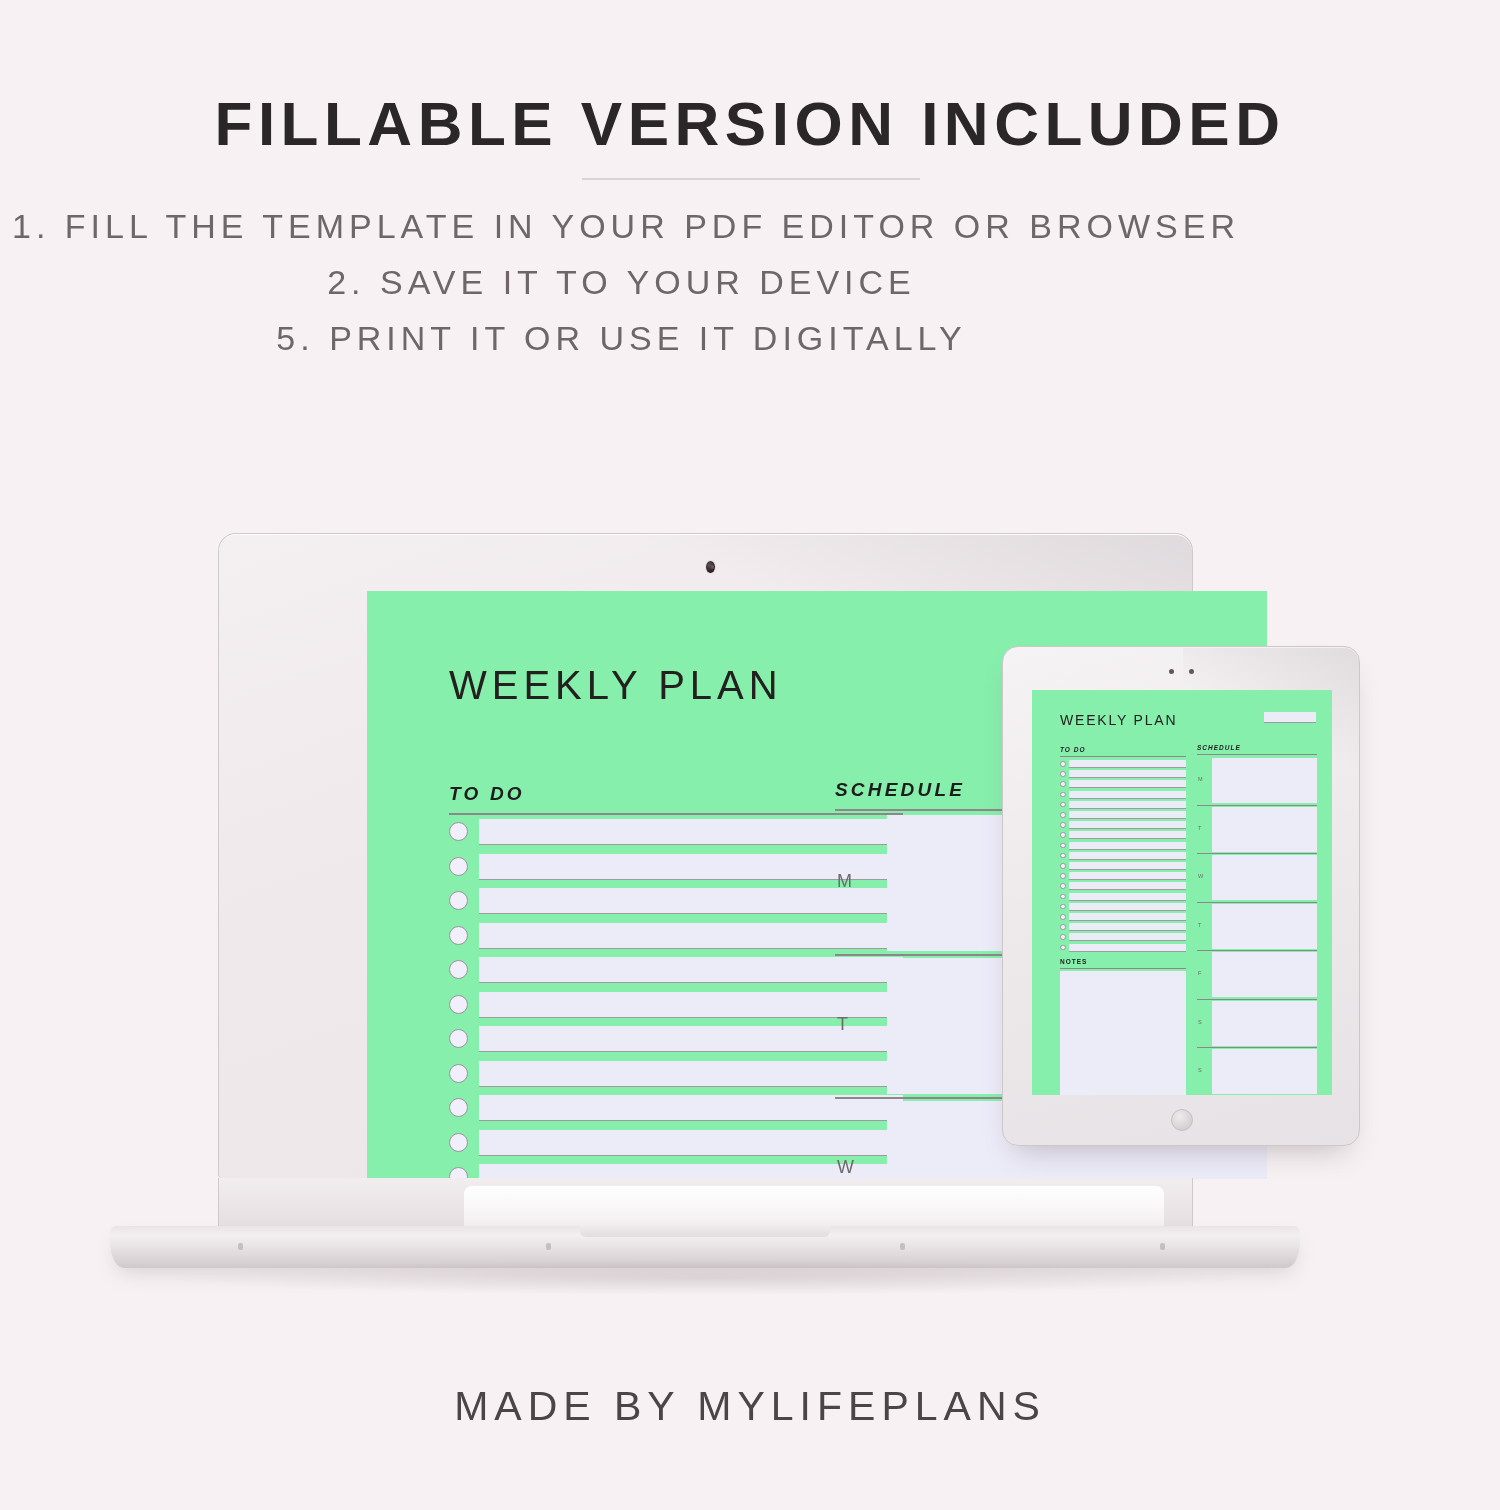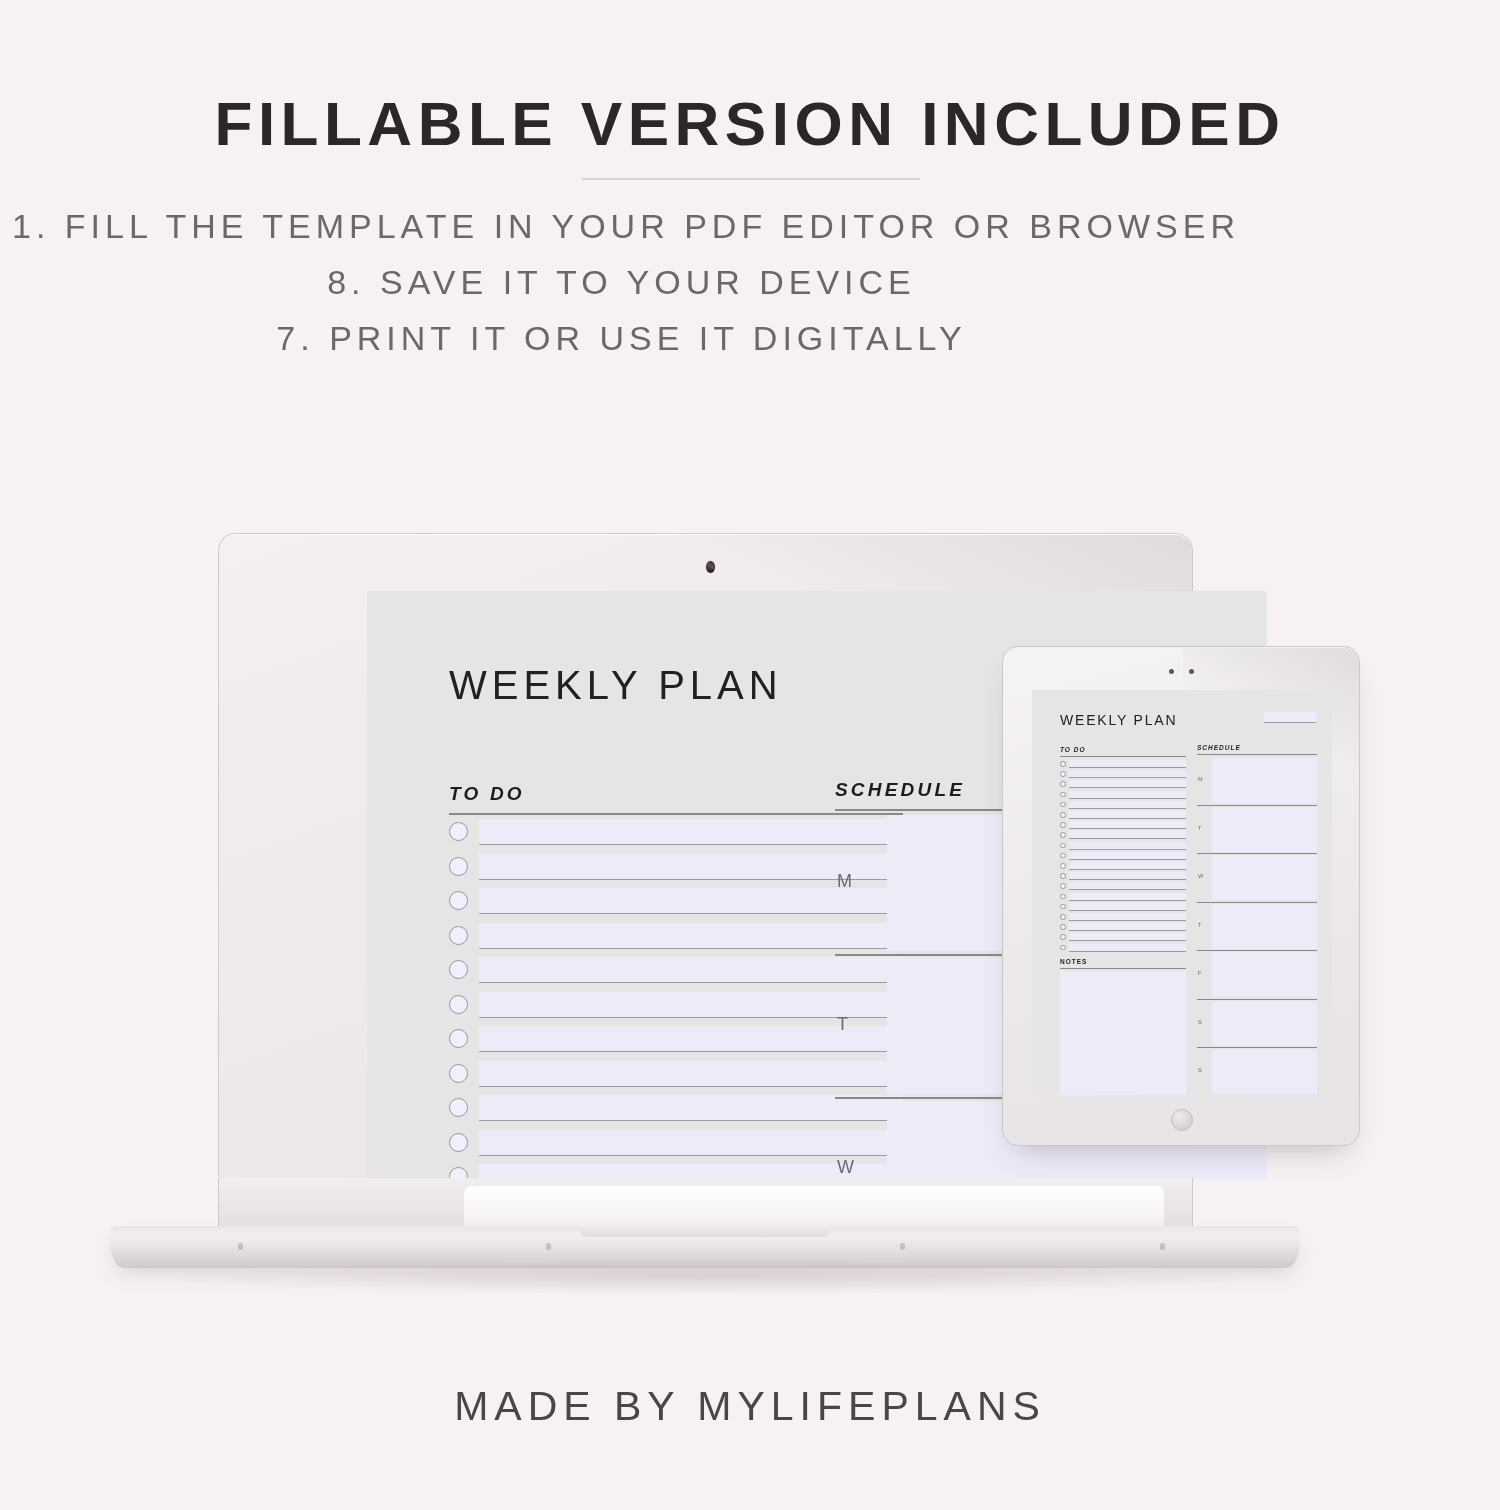--- a/index.html
+++ b/index.html
@@ -178,21 +178,21 @@
     position: absolute;
     left: 60px;
     top: 728px;
     width: 1070px;
     height: 34px;
     background: radial-gradient(ellipse at center, rgba(140,125,132,0.20) 0%, rgba(140,125,132,0) 72%);
     border-radius: 50%;
   }
 
   
-  .planner { position: absolute; inset: 0; background: #e5e5e5; }
+  .planner { position: absolute; inset: 0; background: #86efac; }
 
   .pl-title {
     position: absolute;
     color: #23201f;
     font-weight: 400;
     white-space: nowrap;
     font-family: "Liberation Sans", sans-serif;
   }
   .pl-datefield {
     position: absolute;
@@ -330,22 +330,22 @@
 </head>
 <body>
 
 <div id="stage">
 
   <div class="headline">FILLABLE VERSION INCLUDED</div>
   <div class="headline-rule"></div>
 
   <div class="steps">
     <div class="step">1. FILL THE TEMPLATE IN YOUR PDF EDITOR OR BROWSER</div>
-    <div class="step">8. SAVE IT TO YOUR DEVICE</div>
-    <div class="step">7. PRINT IT OR  USE IT DIGITALLY</div>
+    <div class="step">2. SAVE IT TO YOUR DEVICE</div>
+    <div class="step">5. PRINT IT OR  USE IT DIGITALLY</div>
   </div>
 
   <div id="laptop">
 
     <div class="lid">
       <div class="lid-sheen"></div>
       <div class="webcam"></div>
 
       <div class="laptop-screen">
         <div class="planner" id="laptopPlanner">

